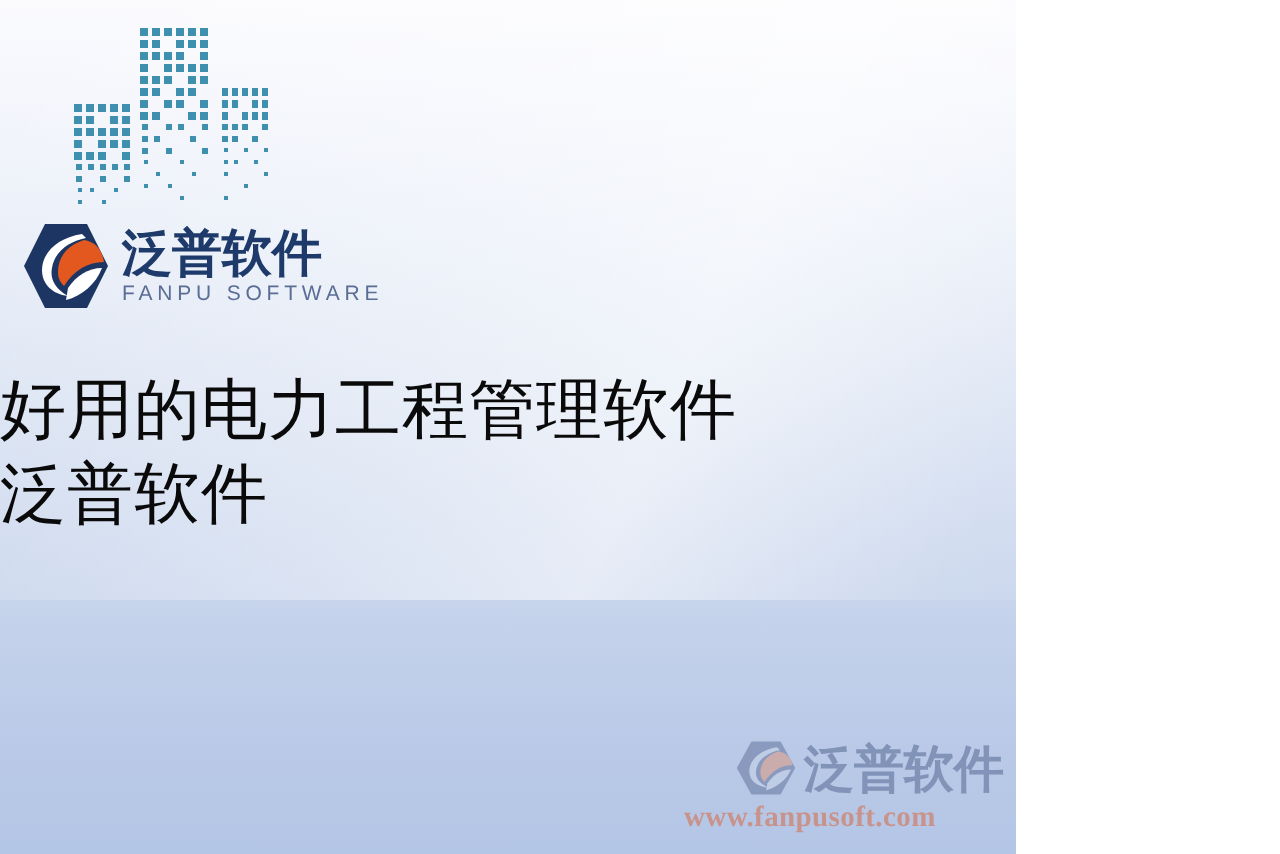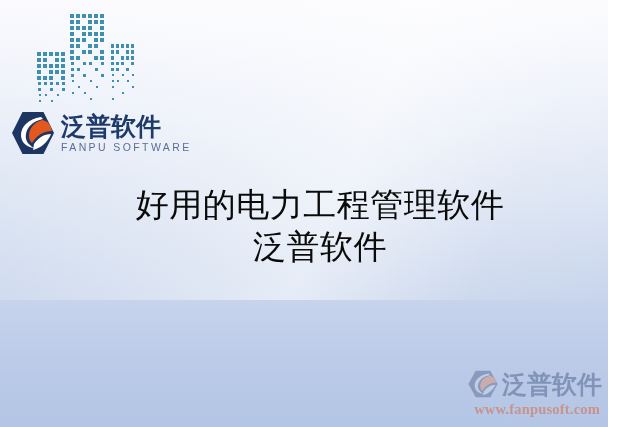--- a/index.html
+++ b/index.html
@@ -8,21 +8,21 @@
   }
   body {
     width: 640px;
     height: 427px;
     overflow: hidden;
     font-family: "Liberation Sans", sans-serif;
   }
 
   #slide {
     position: relative;
-    width: 608px;
+    width: 508px;
     height: 427px;
     background: linear-gradient(180deg,
         #fbfbfe 0%,
         #f4f6fc 12%,
         #e9eef8 28%,
         #dbe4f3 46%,
         #cdd9ee 62%,
         #c2d0ea 76%,
         #b9c9e7 88%,
         #b4c6e6 100%);
@@ -94,21 +94,20 @@
     margin-top: 3px;
     white-space: nowrap;
   }
 
   
   #headline {
     position: absolute;
     left: 0;
     top: 184px;
     width: 640px;
-    text-align: center;
     font-family: "DejaVu Serif", "Liberation Serif", serif;
     font-size: 33px;
     line-height: 42px;
     color: #0a0a0a;
     letter-spacing: 0.5px;
   }
   #headline .line {
     display: block;
     white-space: nowrap;
   }
@@ -136,21 +135,21 @@
   #watermark .wm-mark svg { display: block; }
   #watermark .wm-cn {
     font-family: "DejaVu Sans", "Liberation Sans", sans-serif;
     font-size: 25px;
     font-weight: 700;
     color: #5e7099;
     line-height: 1;
     white-space: nowrap;
   }
   #watermark .wm-url {
-    text-align: right;
+    text-align: left;
     font-family: "Liberation Serif", serif;
     font-size: 14.5px;
     font-weight: 700;
     color: #d4714f;
     letter-spacing: 0.2px;
     margin-top: 1px;
     padding-right: 2px;
     white-space: nowrap;
   }
 </style>

